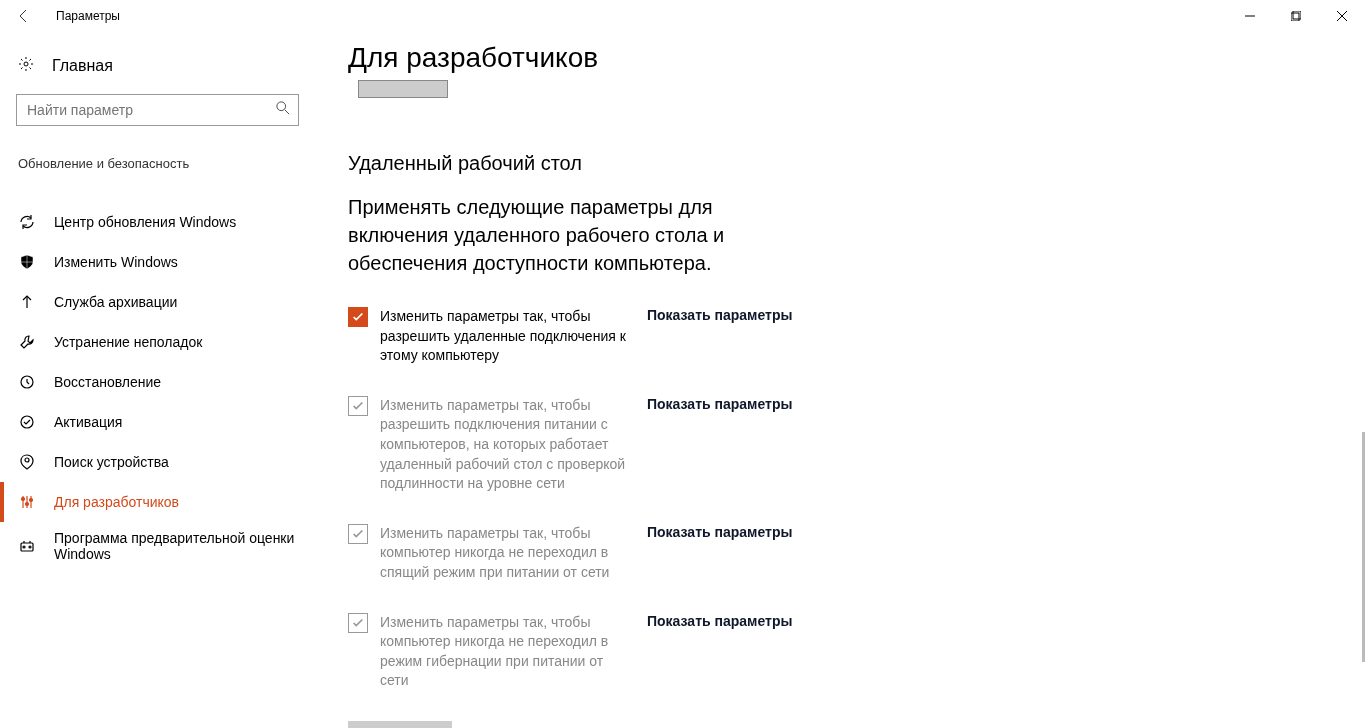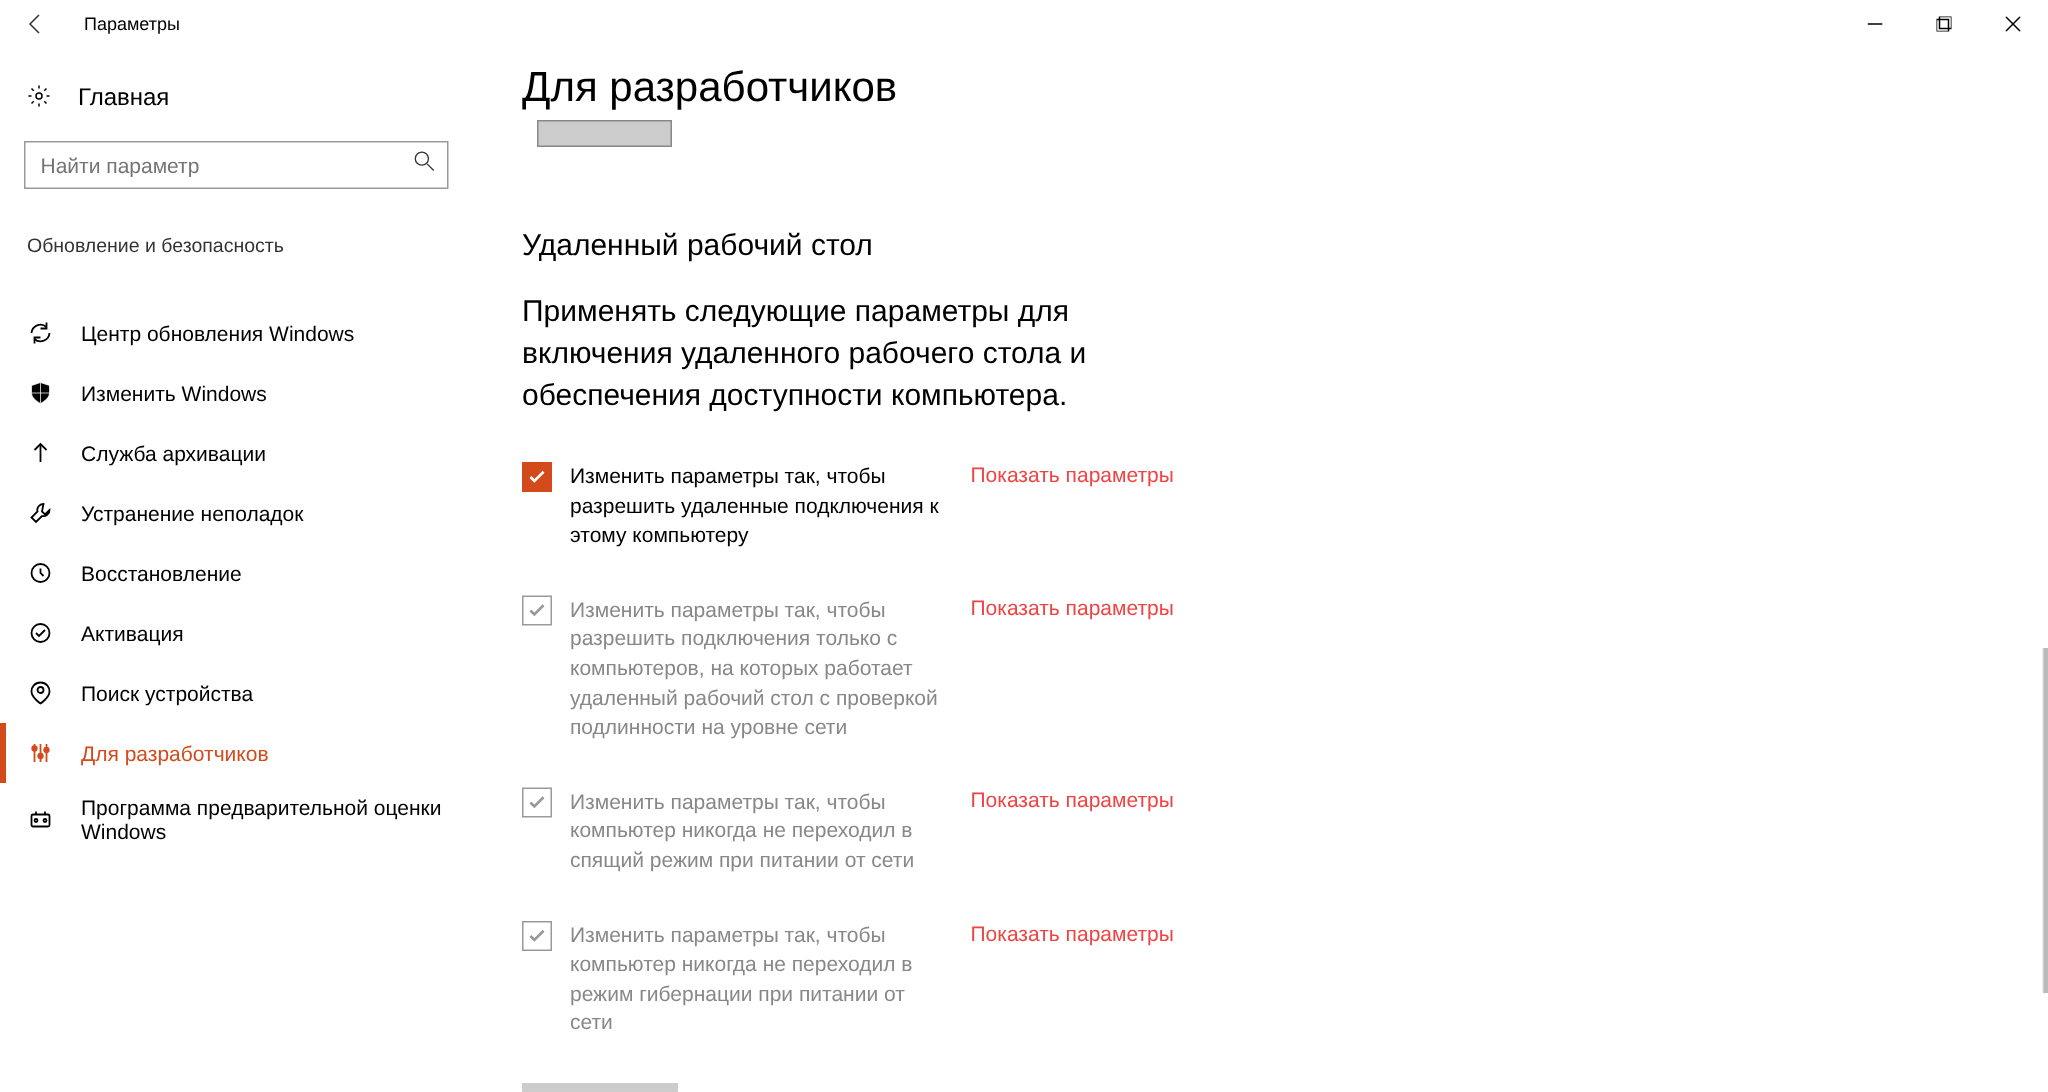--- a/index.html
+++ b/index.html
@@ -32,21 +32,21 @@
     .stub-btn span { position: absolute; top: -16px; left: 8px; font-size: 14px; color: #555; }
     .section-title { font-size: 20px; font-weight: 400; margin-bottom: 18px; }
     .section-desc { font-size: 20px; color: #000; margin-bottom: 30px; max-width: 440px; line-height: 1.4; }
 
     .option { display: flex; align-items: flex-start; margin-bottom: 30px; max-width: 800px; }
     .chk { width: 20px; height: 20px; border: 1px solid #333; flex-shrink: 0; margin-right: 12px; display: flex; align-items: center; justify-content: center; }
     .chk.checked { background: #d34a1b; border-color: #d34a1b; color: #fff; }
     .chk.disabled { border-color: #999; color: #999; }
     .opt-label { font-size: 14px; width: 255px; line-height: 1.4; }
     .opt-label.disabled { color: #888; }
-    .opt-link { font-size: 14px; color: #ef4444; margin-left: 12px; cursor: default; }
+    .opt-link { font-size: 14px; color: #0f172a; margin-left: 12px; cursor: default; font-weight: bold; }
 
     .apply-btn { background: #ccc; border: none; padding: 8px 16px; font-size: 14px; cursor: default; }
 
     .scrollbar { position: absolute; right: 0; top: 32px; bottom: 0; width: 6px; }
     .scrollthumb { position: absolute; right: 0; width: 3px; background: #bbb; top: 400px; height: 230px; }
   </style>
 </head>
 <body>
 
 <div class="titlebar">
@@ -199,21 +199,21 @@
       <div class="opt-label">Изменить параметры так, чтобы разрешить удаленные подключения к этому компьютеру</div>
       <div class="opt-link">Показать параметры</div>
     </div>
 
     <div class="option">
       <div class="chk disabled">
           <svg width="14" height="14" viewBox="0 0 16 16" stroke="#999" stroke-width="2" fill="none">
             <path d="M3 8l3 3 7-7"></path>
           </svg>
         </div>
-      <div class="opt-label disabled">Изменить параметры так, чтобы разрешить подключения только с компьютеров, на которых работает удаленный рабочий стол с проверкой подлинности на уровне сети</div>
+      <div class="opt-label disabled">Изменить параметры так, чтобы разрешить подключения питании с компьютеров, на которых работает удаленный рабочий стол с проверкой подлинности на уровне сети</div>
       <div class="opt-link">Показать параметры</div>
     </div>
 
     <div class="option">
       <div class="chk disabled">
           <svg width="14" height="14" viewBox="0 0 16 16" stroke="#999" stroke-width="2" fill="none">
             <path d="M3 8l3 3 7-7"></path>
           </svg>
         </div>
       <div class="opt-label disabled">Изменить параметры так, чтобы компьютер никогда не переходил в спящий режим при питании от сети</div>

